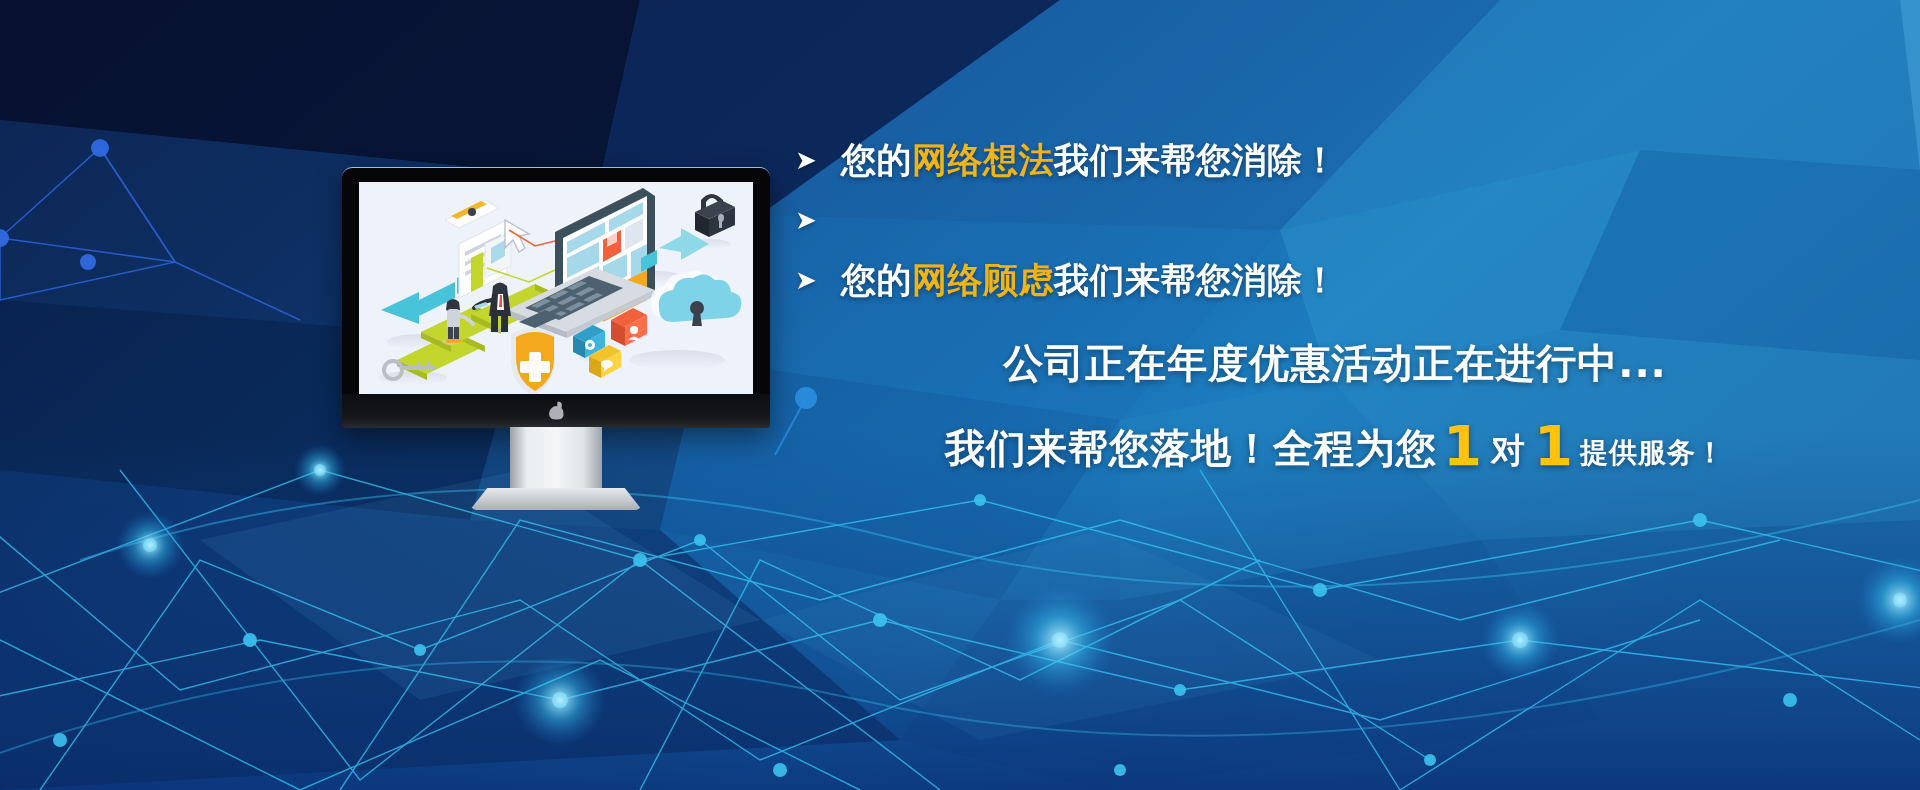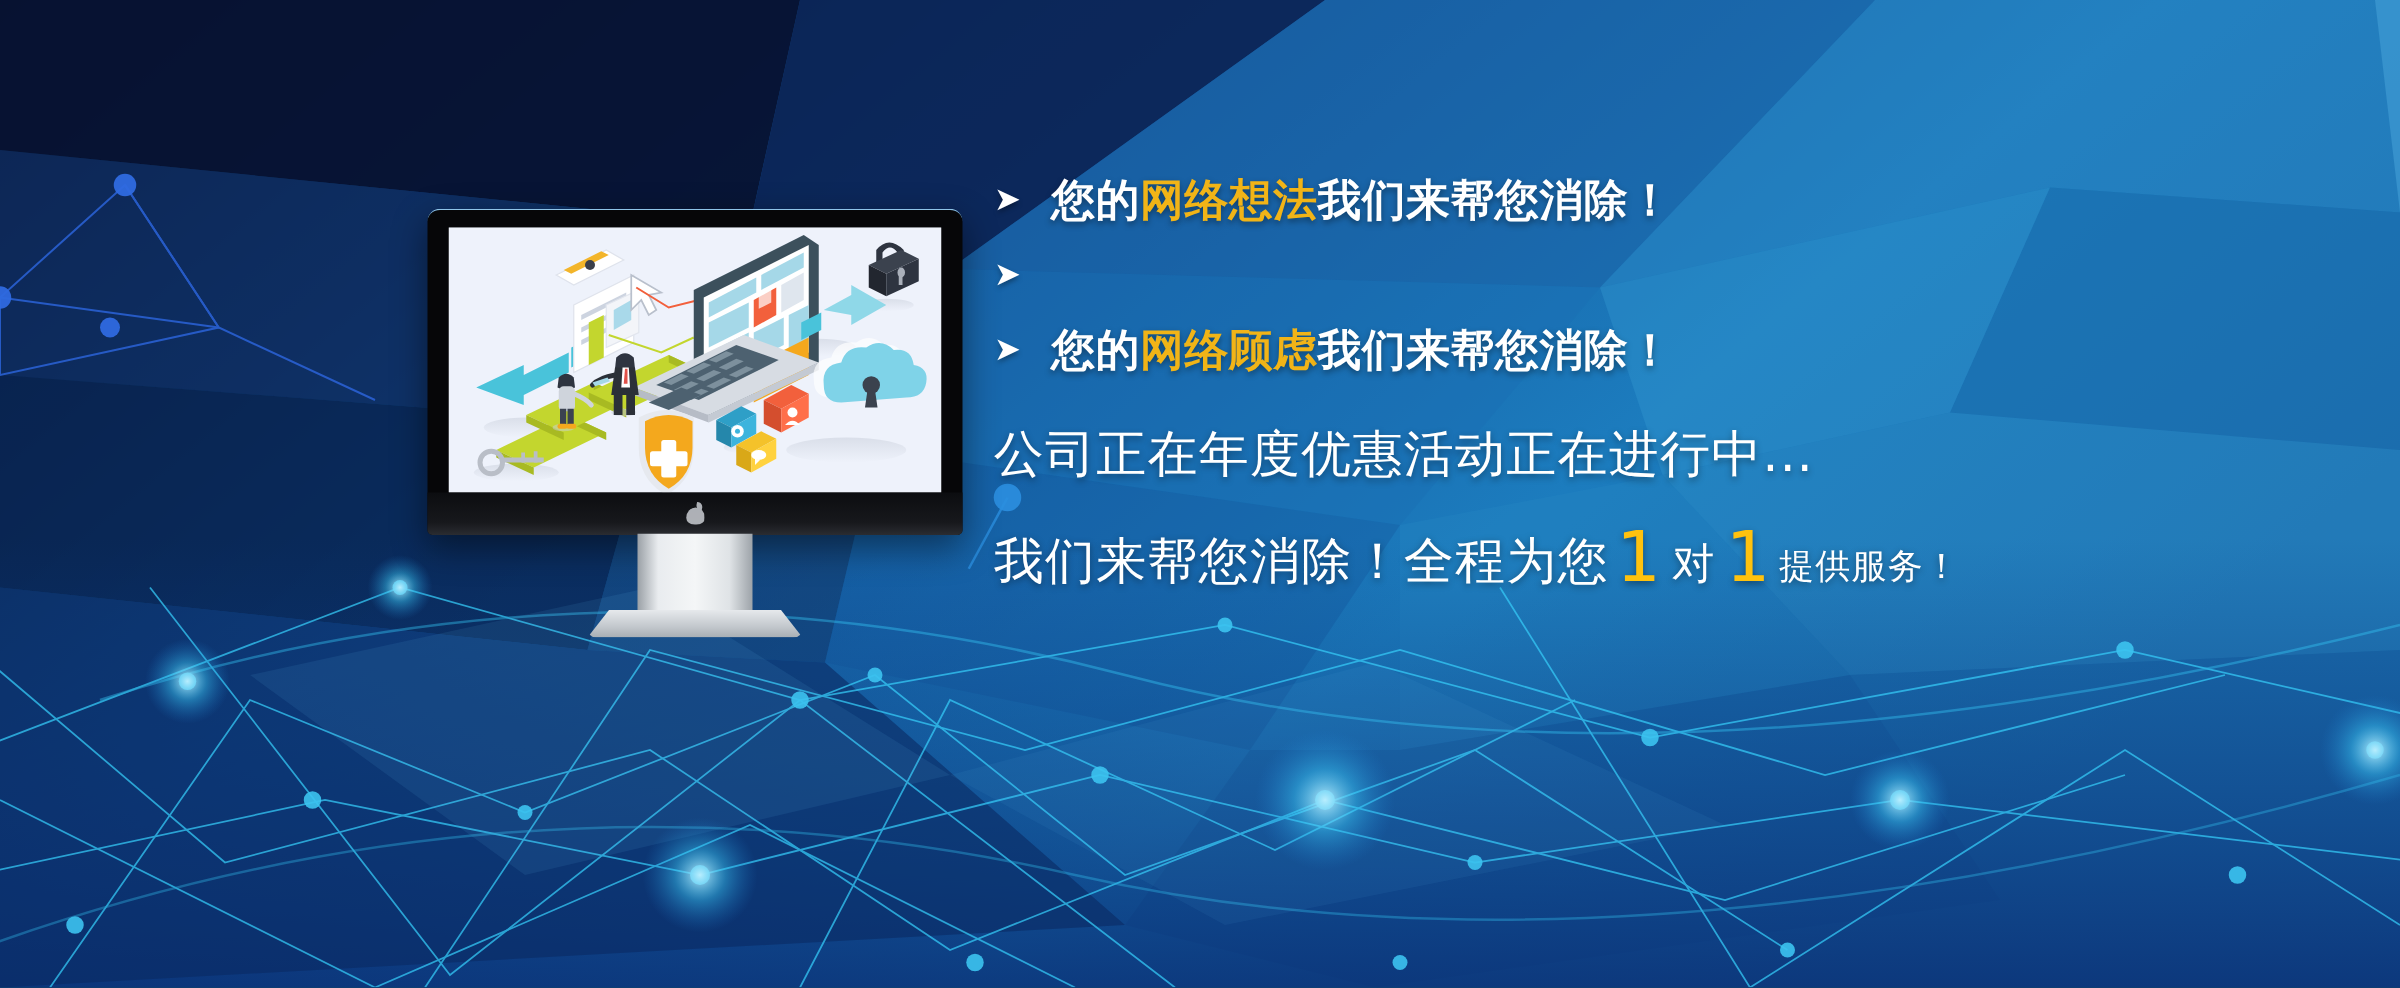--- a/index.html
+++ b/index.html
@@ -126,25 +126,26 @@
     font-weight: bold;
     color: #ffffff;
     letter-spacing: .5px;
     text-shadow: 0 2px 5px rgba(0,0,0,.40);
     white-space: nowrap;
   }
   .hl-gold { color: #F1B417; }
 
   .promo-line {
     font-size: 40px;
-    font-weight: normal;
+    font-weight: bold;
     color: #ffffff;
     letter-spacing: 1px;
     text-shadow: 0 2px 6px rgba(0,0,0,.40);
     white-space: nowrap;
+    text-align: center;
   }
   .promo-1 { margin-top: 26px; }
   .promo-2 { margin-top: 30px; }
   .big-one {
     color: #FFC20E;
     font-size: 56px;
     line-height: 0;
     padding: 0 6px;
     vertical-align: -3px;
   }
@@ -468,16 +469,16 @@
       <span class="bullet-arrow">➤</span>
     </div>
 
     <div class="bullet-row">
       <span class="bullet-arrow">➤</span>
       <span class="bullet-text"><span>您的</span><span class="hl-gold">网络顾虑</span><span>我们来帮您消除！</span></span>
     </div>
 
     <div class="promo-line promo-1">公司正在年度优惠活动正在进行中...</div>
 
-    <div class="promo-line promo-2"><span>我们来帮您消除！全程为您</span><span class="big-one">1</span><span class="mid-word">对</span><span class="big-one">1</span><span class="tail-word">提供服务！</span></div>
+    <div class="promo-line promo-2"><span>我们来帮您落地！全程为您</span><span class="big-one">1</span><span class="mid-word">对</span><span class="big-one">1</span><span class="tail-word">提供服务！</span></div>
 
   </div>
 </div>
 
 </body></html>

